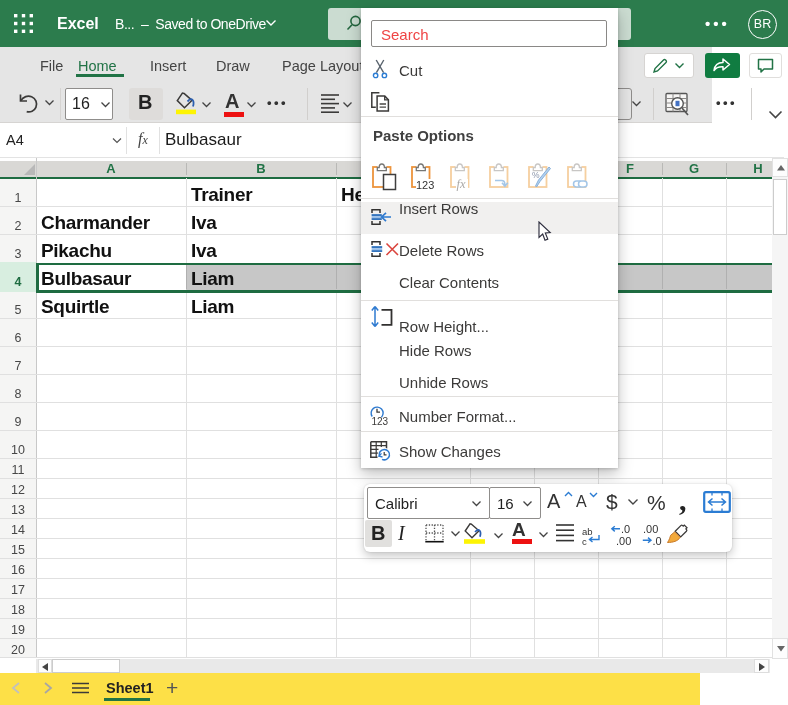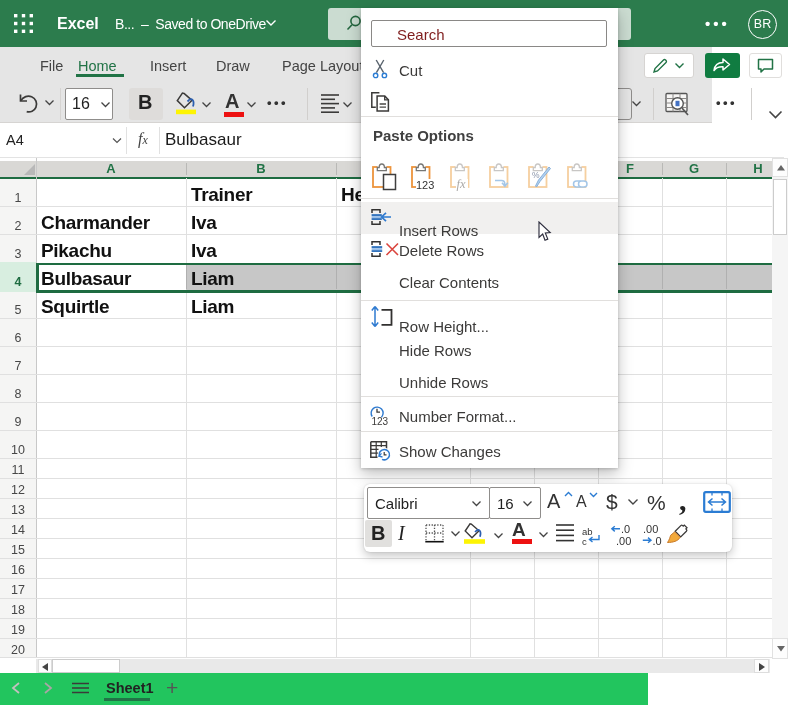--- a/index.html
+++ b/index.html
@@ -25,21 +25,21 @@
   #menu { left:361px; top:8px; width:257px; height:460px; background:#fff;
           box-shadow:0 6px 14px rgba(0,0,0,0.25), 0 1px 3px rgba(0,0,0,0.18); }
   .mi { position:absolute; left:0; width:257px; height:32px; font-size:15px; color:#3B3A39; }
   .mi span { position:absolute; left:38px; top:50%; transform:translateY(-50%); white-space:nowrap; }
   .mdiv { position:absolute; left:0px; width:257px; height:1px; background:#E1DFDD; }
   
   #mtb { left:364px; top:484px; width:368px; height:68px; background:#fff; border-radius:6px;
          box-shadow:0 4px 10px rgba(0,0,0,0.22), 0 0 2px rgba(0,0,0,0.14); }
   
   #hscroll { left:36px; top:659px; width:734px; height:14px; background:#E9E9E9; }
-  #sheetbar { left:0; top:673px; width:648px; height:32px; background:#22c55e; }
+  #sheetbar { left:0; top:673px; width:700px; height:32px; background:#fde047; }
 </style>
 </head>
 <body>
 <div class="abs" id="topbar">
 
   <svg class="abs" style="left:13px;top:13px" width="21" height="21" viewBox="0 0 21 21">
     <g fill="#fff">
       <rect x="1" y="1" width="3.4" height="3.4"></rect>
         <rect x="8.8" y="1" width="3.4" height="3.4"></rect>
         <rect x="16.6" y="1" width="3.4" height="3.4"></rect>
@@ -305,21 +305,21 @@
         <path d="M0 6 H17"></path>
         <path d="M0 10.5 H17"></path>
       </g>
     </svg>
   <div class="abs" style="left:106px;top:7px;font-size:14.5px;font-weight:bold;color:#222;">Sheet1</div>
   <div class="abs" style="left:104px;top:25px;width:46px;height:3px;background:#217346;"></div>
   <div class="abs" style="left:166px;top:3px;font-size:21px;color:#555;font-weight:normal;">+</div>
 </div>
 <div class="abs" id="menu">
   <div class="abs" style="left:10px;top:12px;width:236px;height:27px;border:1px solid #8A8886;border-radius:2px;background:#fff;"></div>
-  <div class="abs" style="left:36px;top:18px;font-size:15px;color:#7f1d1d;">Search</div>
+  <div class="abs" style="left:20px;top:18px;font-size:15px;color:#ef4444;">Search</div>
 
   <div class="mi" style="top:46px;">
       <span>Cut</span>
     </div>
   <svg class="abs" style="left:11px;top:51px" width="16" height="21" viewBox="0 0 16 21">
     <g stroke="#5A646E" stroke-width="1.4">
         <path d="M4.2 1 L11.6 13.6"></path>
         <path d="M11.8 1 L4.4 13.6"></path>
       </g>
     <circle cx="3.6" cy="16.4" r="2.2" stroke="#2B7CD3" stroke-width="1.4" fill="none"></circle>
@@ -373,21 +373,21 @@
     <rect x="7.5" y="4" width="9" height="5" fill="#fff"></rect>
     <path d="M9.2 6.5 C9.2 4.4 10.3 3 11.8 3 C13.3 3 14.4 4.4 14.4 6.5 L16.3 6.5 L16.3 9.7 L7.3 9.7 L7.3 6.5 Z" stroke="#C8C6C4" stroke-width="1.3" fill="#fff"></path>
     <g stroke="#A3C6E8" stroke-width="1.5" fill="#fff">
       <rect x="8.5" y="20" width="8.5" height="6" rx="3"></rect>
       <rect x="13.5" y="20" width="8.5" height="6" rx="3"></rect>
     </g>
   </svg>
   <div class="mdiv" style="top:190px;"></div>
 
   <div class="abs" style="left:0;top:194px;width:257px;height:32px;background:#F1F0EF;"></div>
-  <div class="mi" style="top:206px;padding-left:21px;">
+  <div class="mi" style="top:184px;padding-left:21px;">
       <span>Insert Rows</span>
     </div>
   <svg class="abs" style="left:8px;top:199px" width="24" height="20" viewBox="0 0 24 20">
     <path d="M3 6 V2.8 H11 V6" stroke="#323130" stroke-width="1.5" fill="none"></path>
     <path d="M3 14 V17.2 H11 V14" stroke="#323130" stroke-width="1.5" fill="none"></path>
     <rect x="2.6" y="7.2" width="10.2" height="1.7" fill="#1F66B8"></rect>
     <rect x="2.6" y="9.2" width="10.2" height="1.7" fill="#8FBAE8"></rect>
     <rect x="2.6" y="11.2" width="10.2" height="1.7" fill="#1F66B8"></rect>
     <path d="M12.6 10 H22 M17 5.8 L12.6 10 L17 14.2" stroke="#2E7AD0" stroke-width="1.7" fill="none"></path>
   </svg>

